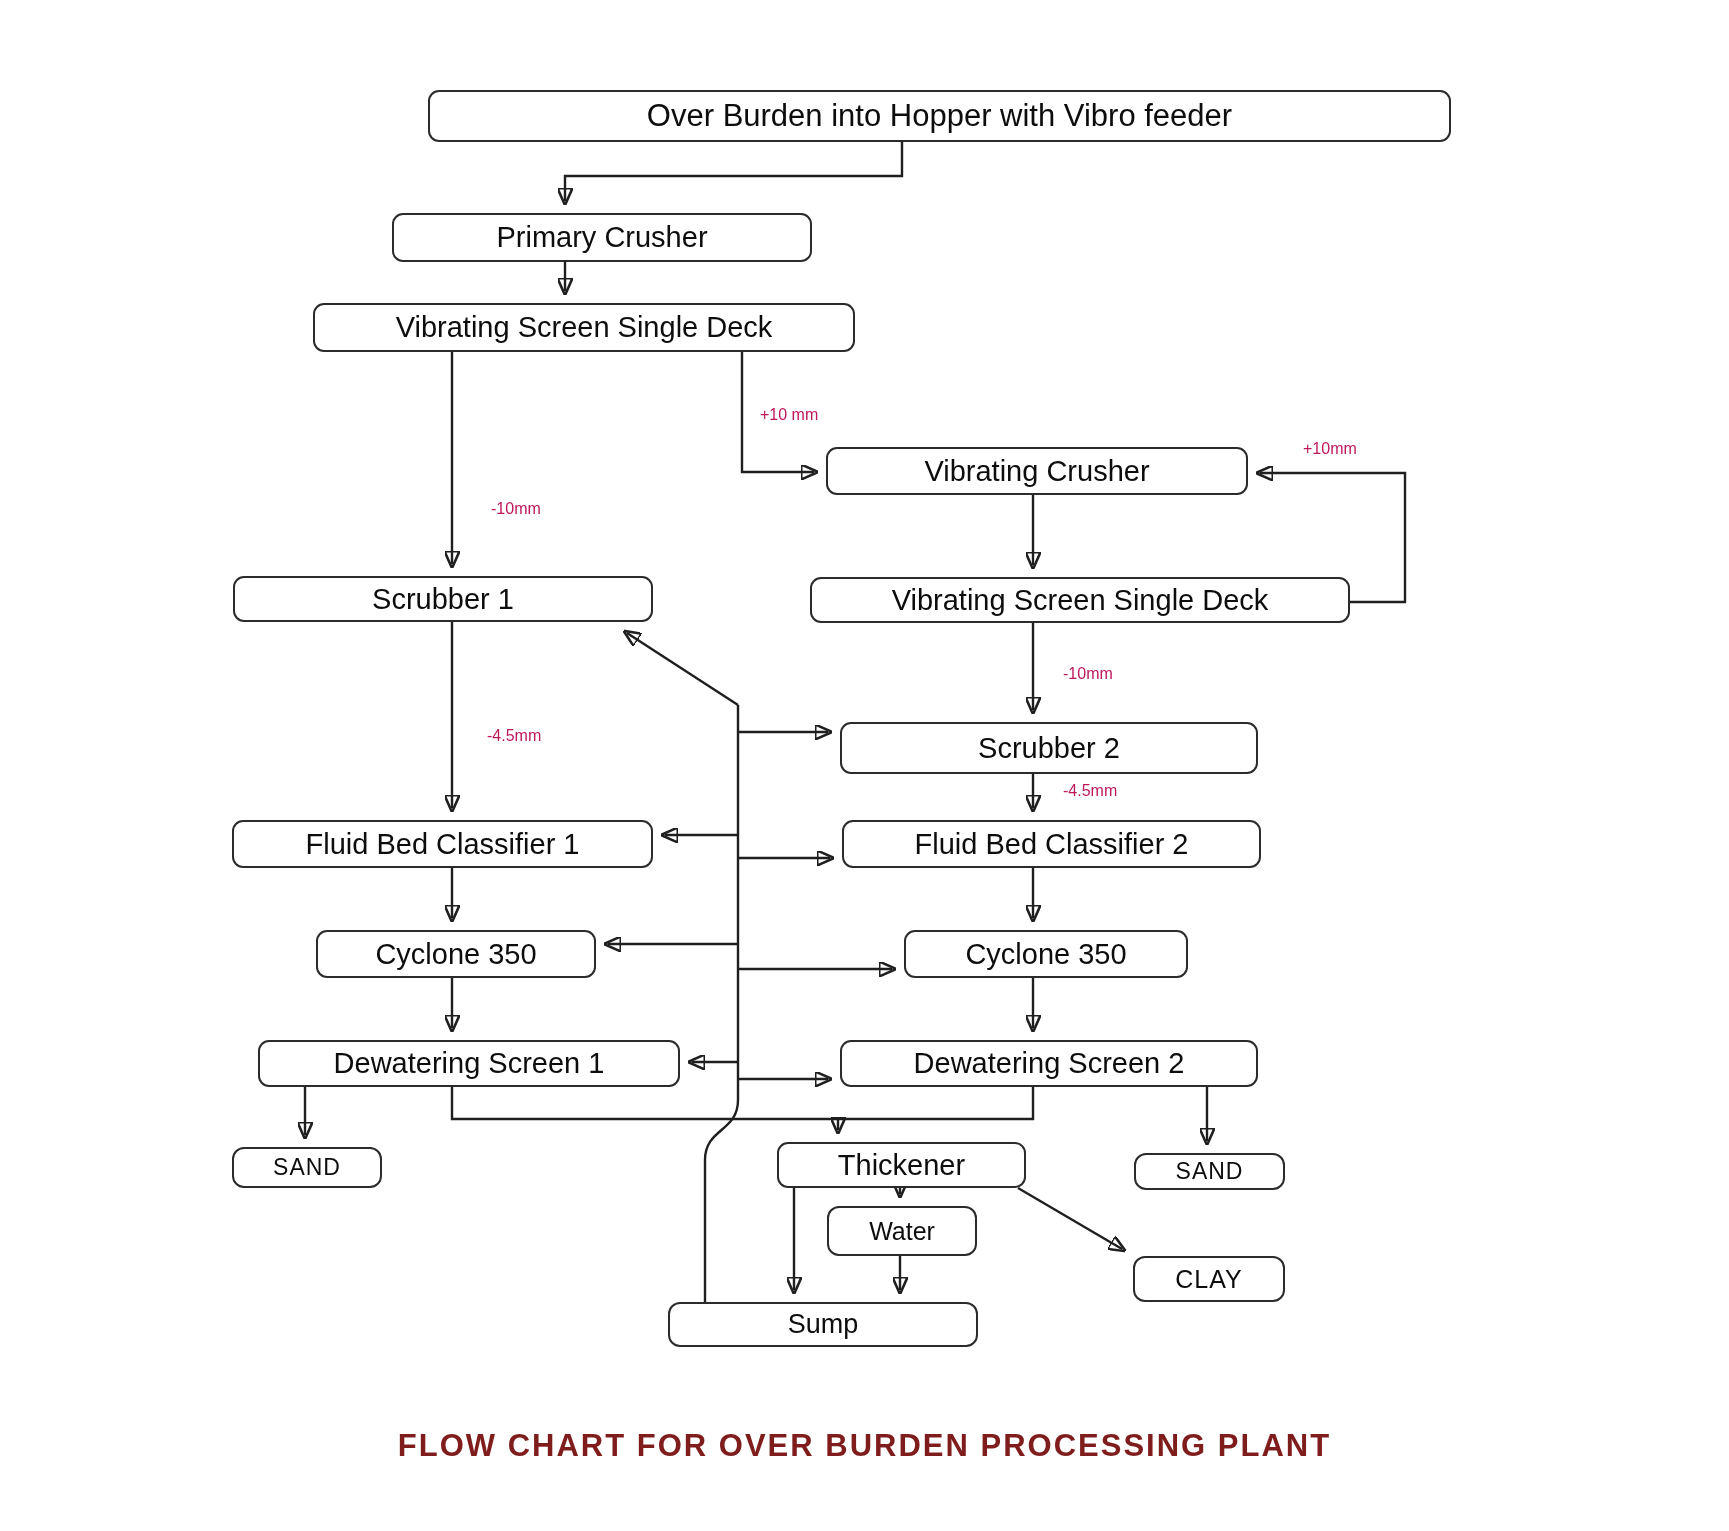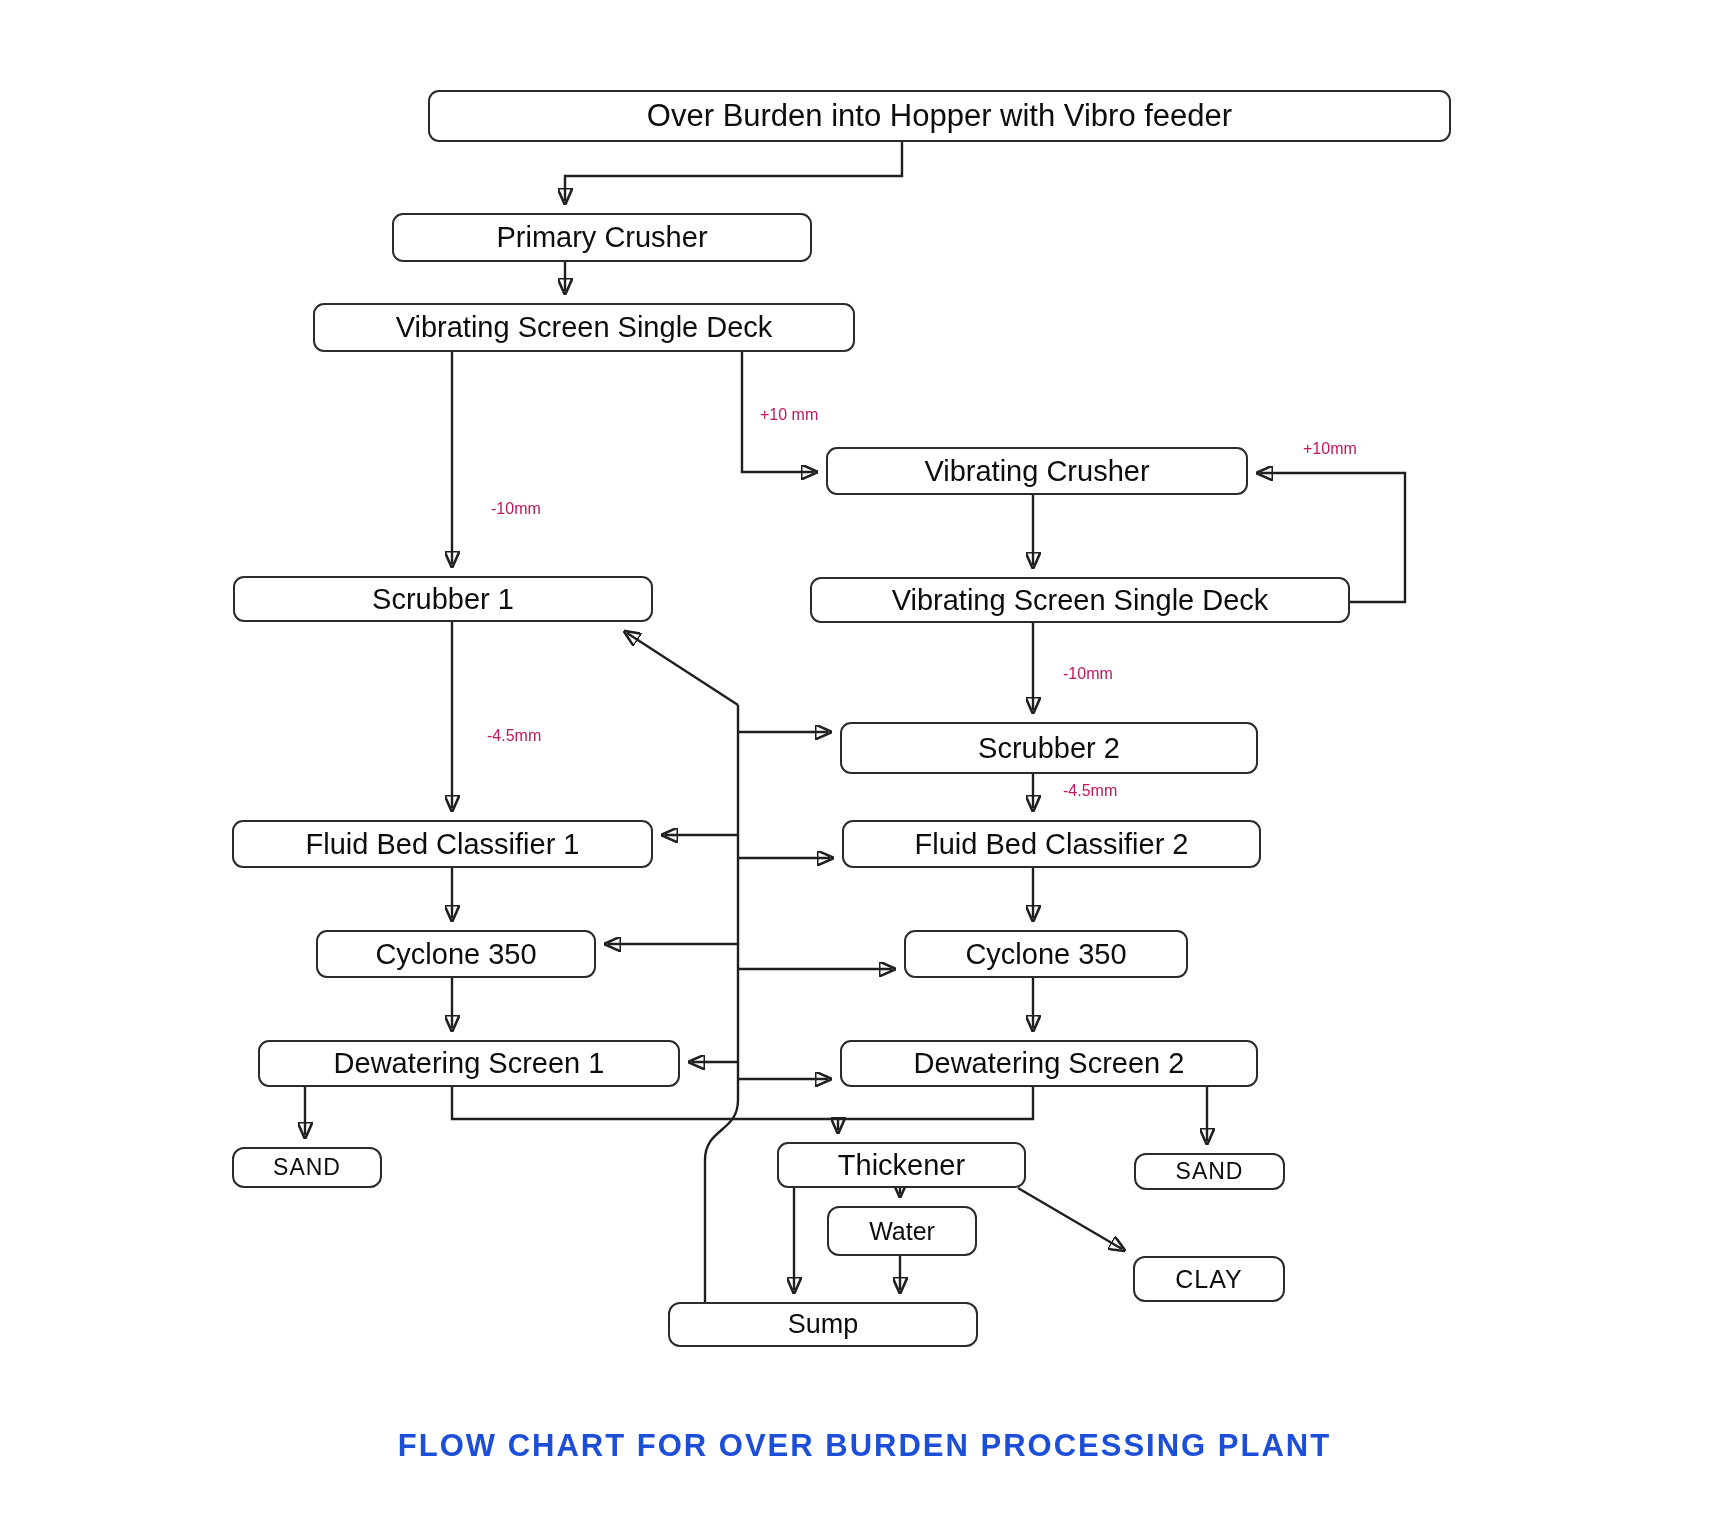--- a/index.html
+++ b/index.html
@@ -34,21 +34,21 @@
     white-space:nowrap;
     z-index:3;
   }
   .title{
     position:absolute;
     left:0;right:0;
     text-align:center;
     font-size:31px;
     font-weight:bold;
     letter-spacing:2px;
-    color:#1d4ed8;
+    color:#7f1d1d;
     z-index:3;
   }
 </style>
 </head>
 <body>
 
 <div class="canvas">
 
   <svg class="edges" viewBox="0 0 1729 1531">
     <defs>

